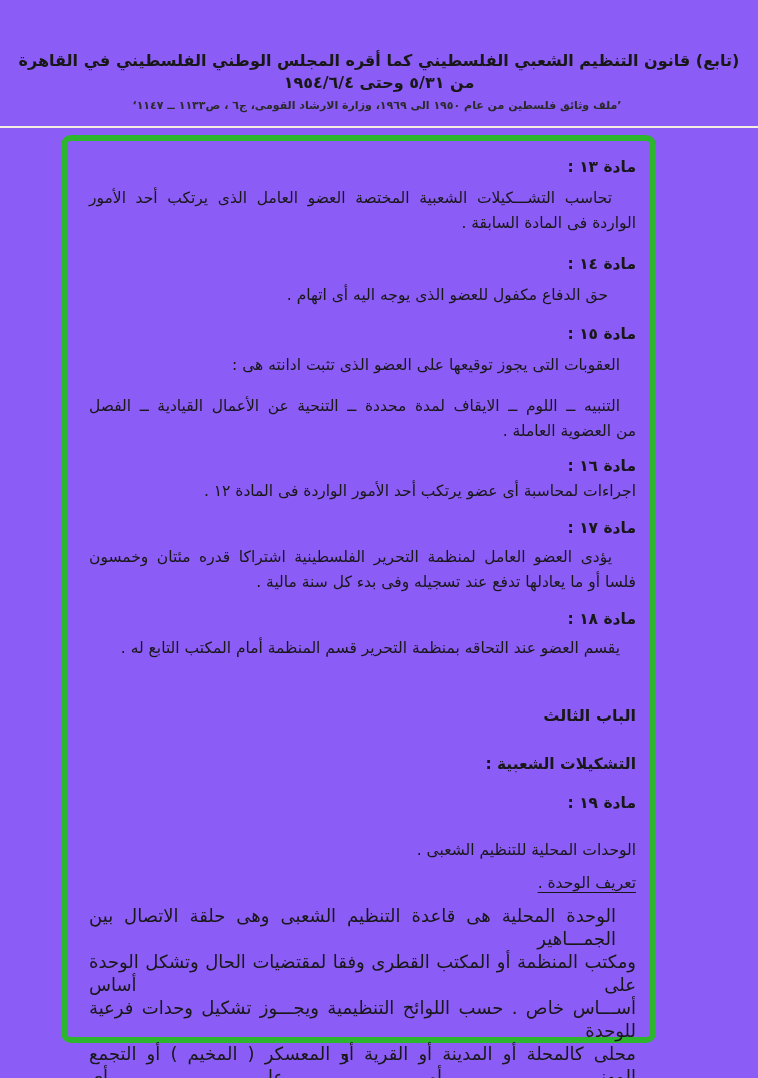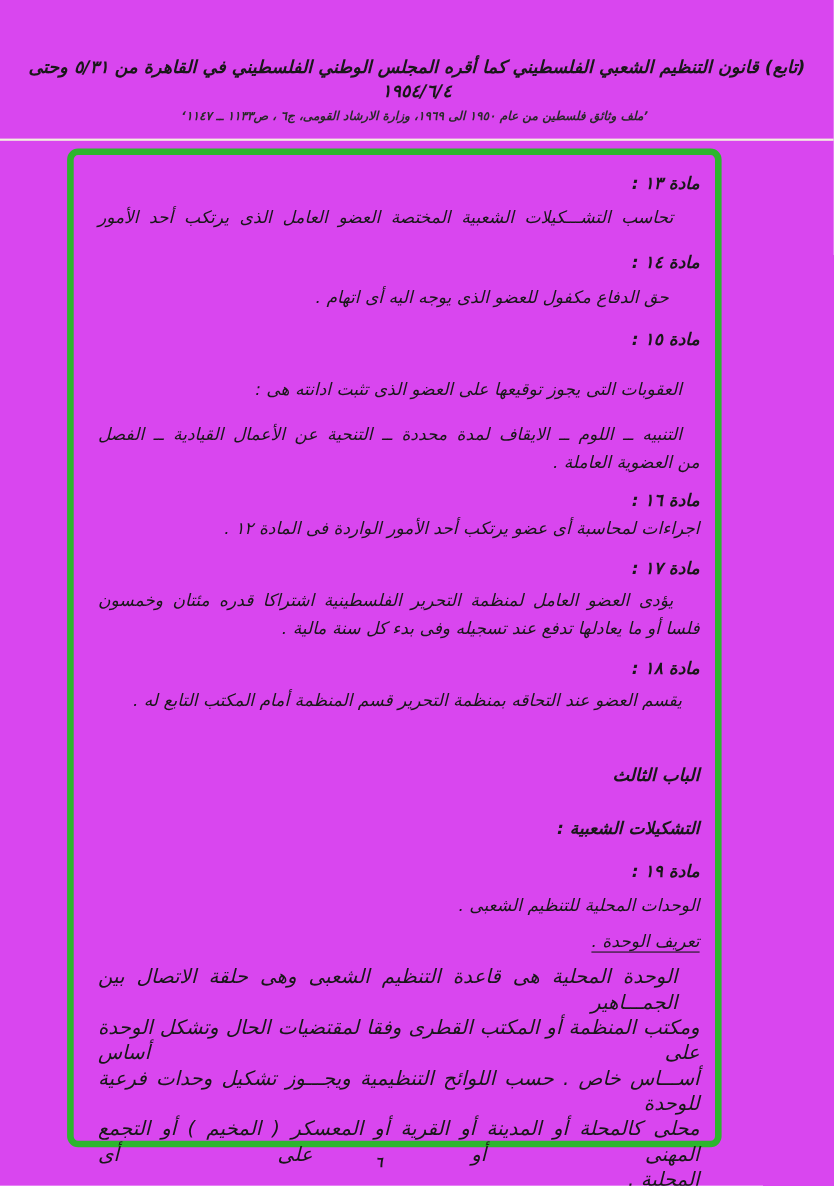--- a/index.html
+++ b/index.html
@@ -2,21 +2,21 @@
 <html lang="ar"><head>
 <meta charset="utf-8">
 <style>
   html,body{margin:0;padding:0;}
   body{
     width:758px;height:1078px;position:relative;overflow:hidden;
     background:#ffffff;
     font-family:"DejaVu Sans",sans-serif;
     color:#181818;
   }
-  .page{position:absolute;inset:0;background:#d946ef;font-style:italic;}
+  .page{position:absolute;inset:0;background:#8b5cf6;}
 
   
   .doc-title{
     position:absolute;top:50px;left:14px;right:14px;
     direction:rtl;text-align:center;
     font-size:16px;font-weight:700;line-height:22px;
     letter-spacing:0.2px;
   }
   .doc-source{
     position:absolute;top:99px;left:36px;right:40px;
@@ -67,45 +67,46 @@
 <div class="page">
 
   <div class="doc-title">(تابع) قانون التنظيم الشعبي الفلسطيني كما أقره المجلس الوطني الفلسطيني في القاهرة من ٥/٣١ وحتى ١٩٥٤/٦/٤</div>
   <div class="doc-source">’ملف وثائق فلسطين من عام ١٩٥٠ الى ١٩٦٩، وزارة الارشاد القومى، ج٦ ، ص١١٣٣ ــ ١١٤٧‘</div>
   <div class="header-rule"></div>
 
   <div class="frame">
 
     <div class="art-heading" style="margin-top:0">مادة ١٣ :</div>
     <div class="line fill ind24" style="margin-top:6px">تحاسب التشـــكيلات الشعبية المختصة العضو العامل الذى يرتكب أحد الأمور</div>
+    <div class="line">الواردة فى المادة السابقة .</div>
 
     <div class="art-heading" style="margin-top:16px">مادة ١٤ :</div>
     <div class="line ind28" style="margin-top:6px">حق الدفاع مكفول للعضو الذى يوجه اليه أى اتهام .</div>
 
     <div class="art-heading" style="margin-top:14px">مادة ١٥ :</div>
-    <div class="line ind16" style="margin-top:20px">العقوبات التى يجوز توقيعها على العضو الذى تثبت ادانته هى :</div>
+    <div class="line ind16" style="margin-top:6px">العقوبات التى يجوز توقيعها على العضو الذى تثبت ادانته هى :</div>
     <div class="line fill ind16" style="margin-top:16px">التنبيه ــ اللوم ــ الايقاف لمدة محددة ــ التنحية عن الأعمال القيادية ــ الفصل</div>
     <div class="line">من العضوية العاملة .</div>
 
     <div class="art-heading" style="margin-top:10px">مادة ١٦ :</div>
     <div class="line">اجراءات لمحاسبة أى عضو يرتكب أحد الأمور الواردة فى المادة ١٢ .</div>
 
     <div class="art-heading" style="margin-top:12px">مادة ١٧ :</div>
     <div class="line fill ind24" style="margin-top:4px">يؤدى العضو العامل لمنظمة التحرير الفلسطينية اشتراكا قدره مئتان وخمسون</div>
     <div class="line">فلسا أو ما يعادلها تدفع عند تسجيله وفى بدء كل سنة مالية .</div>
 
     <div class="art-heading" style="margin-top:12px">مادة ١٨ :</div>
     <div class="line ind16" style="margin-top:4px">يقسم العضو عند التحاقه بمنظمة التحرير قسم المنظمة أمام المكتب التابع له .</div>
 
     <div class="chapter-title" style="margin-top:42px">الباب الثالث</div>
 
     <div class="section-title" style="margin-top:24px">التشكيلات الشعبية :</div>
 
     <div class="art-heading" style="margin-top:14px">مادة ١٩ :</div>
-    <div class="line" style="margin-top:6px">الوحدات المحلية للتنظيم الشعبى .</div>
+    <div class="line" style="margin-top:22px">الوحدات المحلية للتنظيم الشعبى .</div>
     <div class="line" style="margin-top:8px"><span class="underlined">تعريف الوحدة .</span></div>
 
     <div class="closing" style="margin-top:8px">
       <div class="line fill ind20">الوحدة المحلية هى قاعدة التنظيم الشعبى وهى حلقة الاتصال بين الجمـــاهير</div>
       <div class="line fill">ومكتب المنظمة أو المكتب القطرى وفقا لمقتضيات الحال وتشكل الوحدة على أساس</div>
       <div class="line fill">أســـاس خاص . حسب اللوائح التنظيمية ويجـــوز تشكيل وحدات فرعية للوحدة</div>
       <div class="line fill">محلى كالمحلة أو المدينة أو القرية أو المعسكر ( المخيم ) أو التجمع المهنى أو على أى</div>
       <div class="line">المحلية .</div>
     </div>
 

